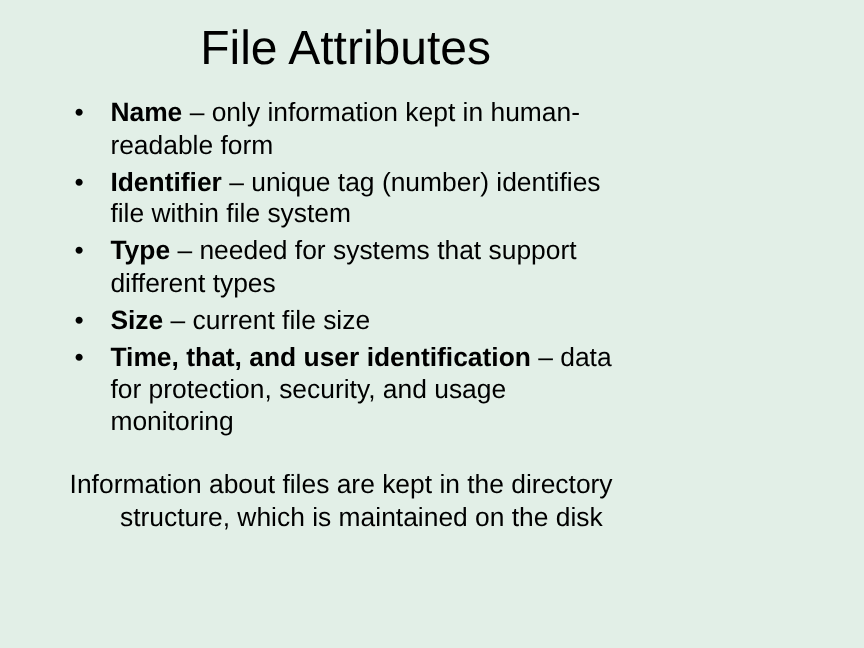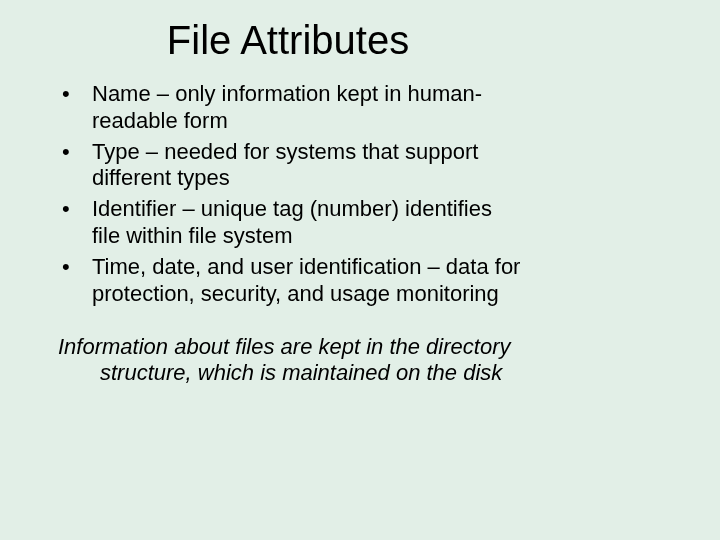--- a/index.html
+++ b/index.html
@@ -35,52 +35,54 @@
     line-height: 1.22;
     margin: 0 0 4px 0;
   }
   ul.bullets li::before {
     content: "•";
     position: absolute;
     left: 4px;
     top: 0;
     font-size: 22px;
   }
-  .term { font-weight: normal; }
+  .term { font-weight: bold; }
   p.footer {
     margin: 26px 0 0 0;
     padding-left: 8px;
     font-size: 22px;
     line-height: 1.22;
     text-indent: -0px;
-    font-style: italic;
   }
   p.footer .hang {
     display: block;
     padding-left: 42px;
     text-indent: -42px;
   }
 </style>
 </head>
 <body>
 
 <div class="slide">
   <h1 class="title">File Attributes</h1>
 
   <ul class="bullets">
     <li>
       <span class="term">Name</span><span> – only information kept in human-readable form</span>
     </li>
     <li>
+      <span class="term">Identifier</span><span> – unique tag (number) identifies file within file system</span>
+    </li>
+    <li>
       <span class="term">Type</span><span> – needed for systems that support different types</span>
     </li>
     <li>
-      <span class="term">Identifier</span><span> – unique tag (number) identifies file within file system</span>
+      <span class="term">Size</span><span> – current file size</span>
     </li>
     <li>
-      <span class="term">Time, date, and user identification</span><span> – data for protection, security, and usage monitoring</span>
+      <span class="term">Time, that, and user identification</span><span> – data for protection, security, and usage monitoring</span>
     </li>
   </ul>
 
   <p class="footer">
     <span class="hang">Information about files are kept in the directory structure, which is maintained on the disk</span>
   </p>
 </div>
 
 </body></html>

